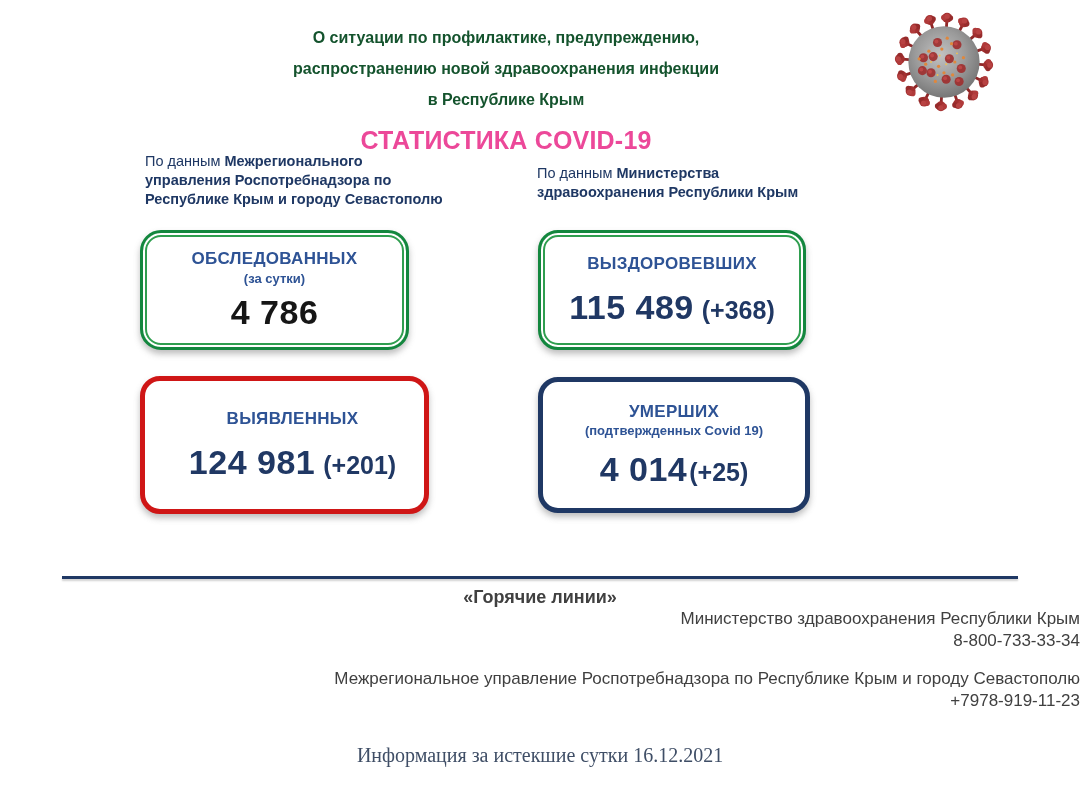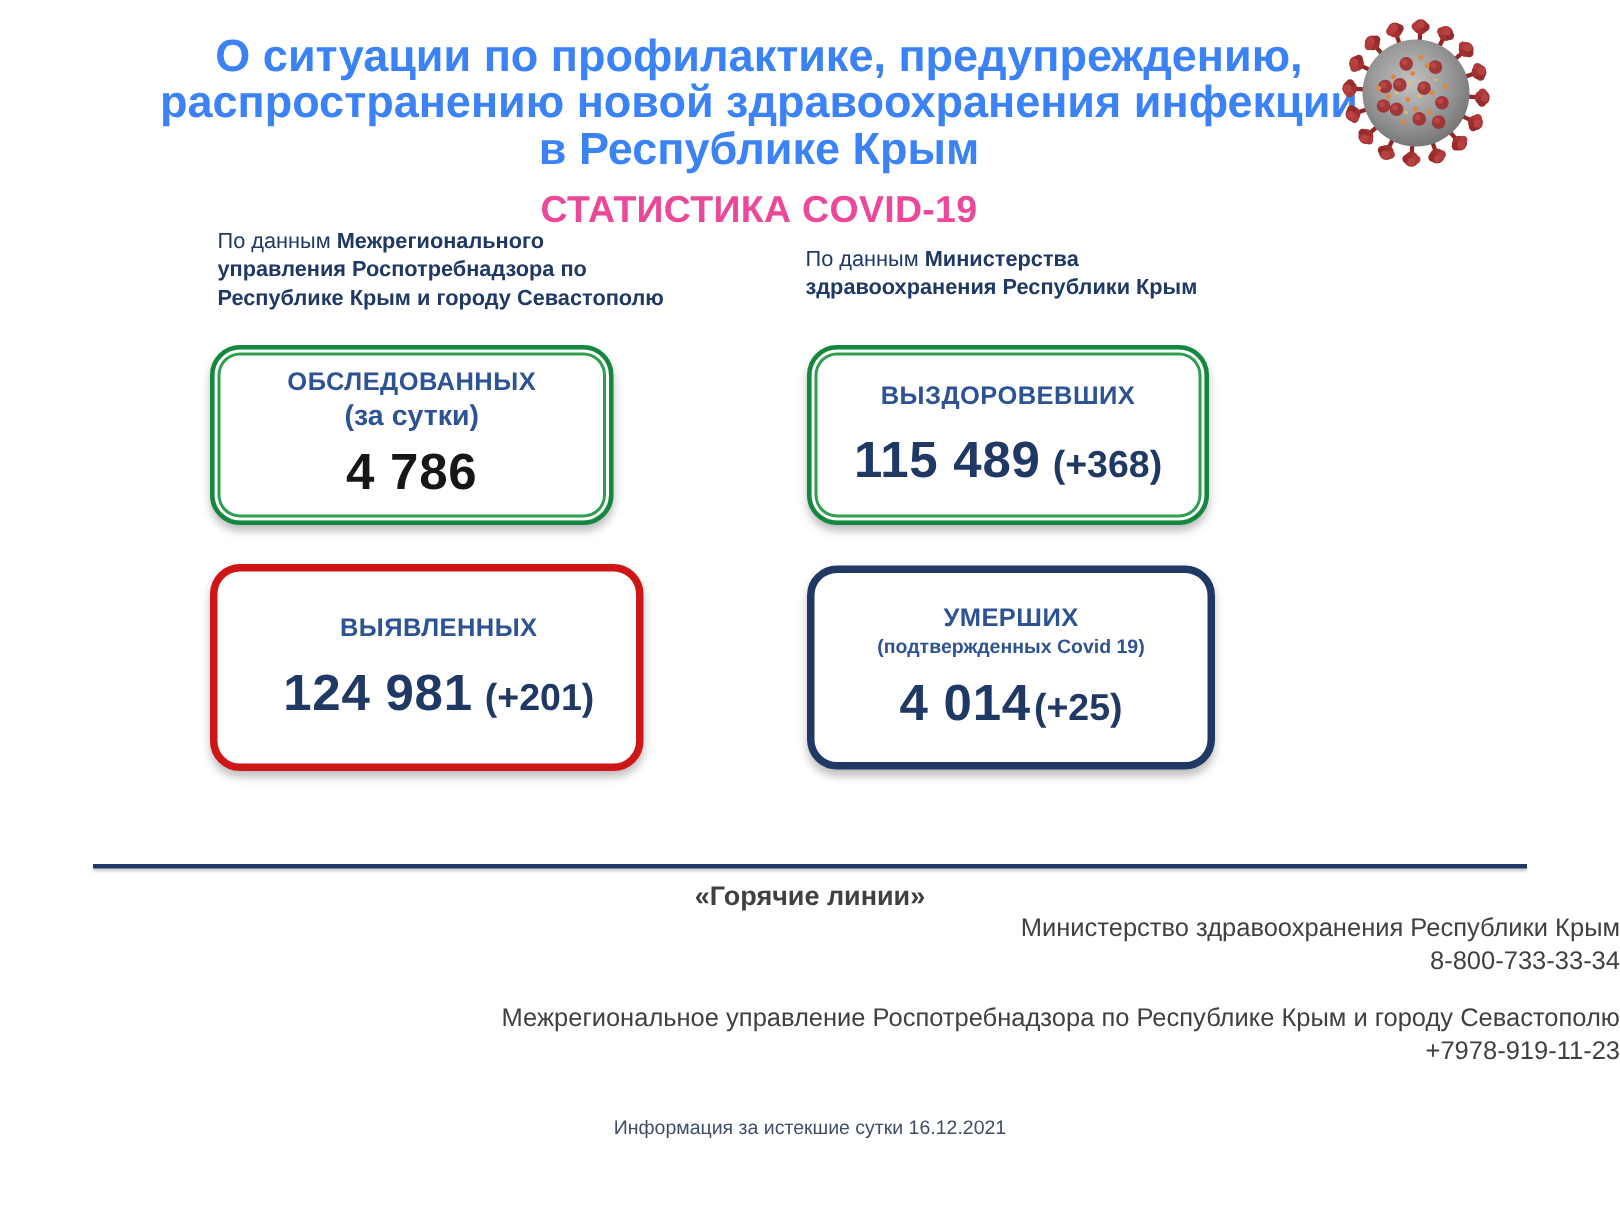--- a/index.html
+++ b/index.html
@@ -3,21 +3,21 @@
 <meta charset="utf-8">
 <style>
   html,body { margin:0; padding:0; background:#ffffff; }
   .page {
     position:relative; width:1080px; height:810px; background:#ffffff;
     font-family:"Liberation Sans", sans-serif; color:#1f3864; overflow:hidden;
   }
 
   
   .title-block { position:absolute; top:22px; left:0; width:1012px; text-align:center; }
-  .title-line { font-size:30px; font-weight:bold; color:#3b82f6; line-height:31px; }
+  .title-line { font-size:16px; font-weight:bold; color:#14532d; line-height:31px; }
   .subtitle   { margin-top:11px; font-size:25px; font-weight:bold; color:#ec4899; letter-spacing:.2px; }
 
   .virus-wrap { position:absolute; left:888px; top:8px; width:112px; height:108px; }
 
   
   .source { position:absolute; font-size:14.5px; line-height:19px; color:#1f3864; text-align:left; }
   .source .src-prefix { font-weight:normal; }
   .source .src-org    { font-weight:bold; }
   .source-left  { left:145px; top:152px; width:300px; }
   .source-right { left:537px; top:164px; width:300px; }
@@ -28,27 +28,27 @@
     display:flex; flex-direction:column; align-items:center; justify-content:center;
     text-align:center;
   }
   .card-green {
     border:3px solid #13873e;
     box-shadow: inset 0 0 0 2px #ffffff, inset 0 0 0 4px #2f9e4f, 0 4px 6px rgba(110,110,110,.45);
   }
   .card-red  { border:5px solid #cf1616; box-shadow: 0 4px 6px rgba(110,110,110,.45); padding-left: 16px; }
   .card-navy { border:5px solid #1f3864; box-shadow: 0 4px 6px rgba(110,110,110,.45); }
 
-  #card-examined  { left:140px; top:230px; width:263px; height:114px; }
+  #card-examined  { left:140px; top:230px; width:263px; height:114px;border-radius:21px; }
   #card-recovered { left:538px; top:230px; width:262px; height:114px; }
   #card-detected  { left:140px; top:376px; width:263px; height:128px; }
   #card-deaths    { left:538px; top:377px; width:262px; height:126px; }
 
   .card-label    { font-size:17px; font-weight:bold; color:#2e5395; letter-spacing:.3px; }
-  .card-sublabel { font-size:19px; font-weight:bold; color:#2e5395; margin-top:2px; }
+  .card-sublabel { font-size:13px; font-weight:bold; color:#2e5395; margin-top:2px; }
   .card-value-row{ margin-top:7px; display:flex; align-items:baseline; justify-content:center; }
   .card-value    { font-size:34px; font-weight:bold; color:#203864; letter-spacing:.5px; }
   .card-delta    { font-size:25px; font-weight:bold; color:#203864; margin-left:8px; }
   .card-sublabel:empty, .card-delta:empty { display:none; }
 
   #card-examined .card-value { color:#161616; }
   #card-deaths  .card-sublabel { font-size:13px; margin-top:1px; }
   #card-deaths  .card-value-row { margin-top:12px; }
   #card-deaths  .card-delta { margin-left:2px; }
   #card-recovered .card-value-row, #card-detected .card-value-row { margin-top:14px; }
@@ -57,21 +57,21 @@
   .divider {
     position:absolute; left:62px; top:576px; width:956px; height:3px;
     background:#1f3864; box-shadow:0 2px 2px rgba(0,0,0,.18);
   }
   .hotline-block { position:absolute; top:586px; left:0; width:1080px; text-align:center; color:#404040; }
   .hot-heading  { font-size:18px; font-weight:bold; line-height:22px; }
   .hot-line     { font-size:17px; font-weight:normal; line-height:22px;text-align:right; }
   .hot-gap      { margin-top:16px; }
   .footer-info  {
     position:absolute; top:744px; left:0; width:1080px; text-align:center;
-    font-size:13px; font-weight:normal; color:#3f4e66;
+    font-size:20px; font-weight:normal; color:#3f4e66;font-family:Liberation Serif, serif;
   }
 </style>
 </head>
 <body>
 
 <div class="page">
 
   <div class="title-block">
     <div class="title-line">О ситуации по профилактике, предупреждению,</div>
     <div class="title-line">распространению новой здравоохранения инфекции</div>

